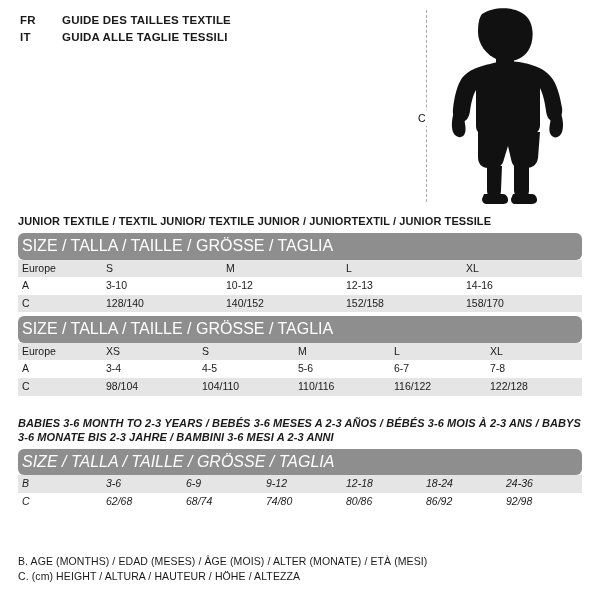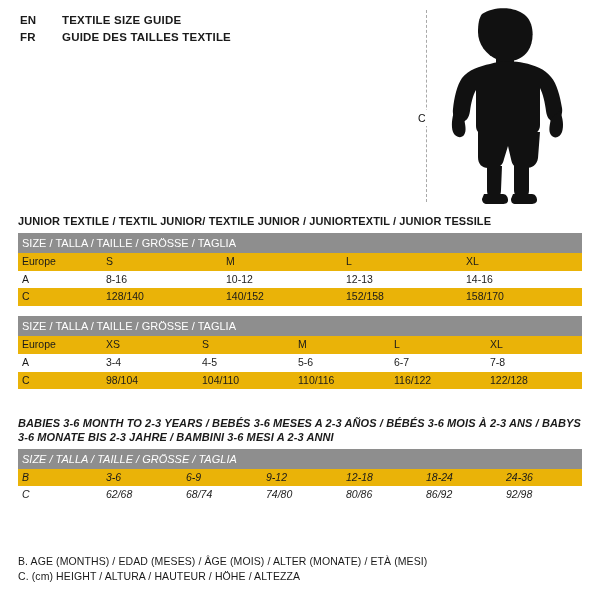--- a/index.html
+++ b/index.html
@@ -104,26 +104,27 @@
     text-align: left;
     padding: 2px 0 2px 4px;
     font-weight: normal;
     line-height: 1.3;
     white-space: nowrap;
   }
   tr.head-row td {
     background: #8e8e8e;
     color: #ffffff;
     font-weight: normal;
-    font-size: 11px;
+    font-size: 16px;
     padding-top: 3px;
     padding-bottom: 3px;
+    border-radius: 6px;
   }
   tr.band td {
-    background: #eab308;
+    background: #e5e5e5;
   }
   tr.plain td {
     background: #ffffff;
   }
   .col-label {
     width: 84px;
   }
 
   
   .legend {
@@ -138,26 +139,26 @@
     letter-spacing: 0.1px;
   }
 </style>
 </head>
 <body>
 
 <div class="page">
 
   <div class="lang-block">
     <div class="lang-row">
-      <span class="lang-code">EN</span>
-      <span class="lang-text">TEXTILE SIZE GUIDE</span>
+      <span class="lang-code">FR</span>
+      <span class="lang-text">GUIDE DES TAILLES TEXTILE</span>
     </div>
     <div class="lang-row">
-      <span class="lang-code">FR</span>
-      <span class="lang-text">GUIDE DES TAILLES TEXTILE</span>
+      <span class="lang-code">IT</span>
+      <span class="lang-text">GUIDA ALLE TAGLIE TESSILI</span>
     </div>
   </div>
 
   <div class="figure-wrap">
     <div class="dash-line"></div>
     <span class="c-label">C</span>
     <svg class="kid" width="130" height="198" viewBox="0 0 130 198">
       <g fill="#111111">
 
         <path d="M42 6 C54 -2 76 -2 86 8 C95 17 94 34 88 43 C82 52 68 56 58 52 C46 47 38 36 38 24 C38 16 39 10 42 6 Z"></path>
@@ -198,21 +199,21 @@
         </tr>
         <tr class="band">
           <td>Europe</td>
           <td>S</td>
           <td>M</td>
           <td>L</td>
           <td>XL</td>
         </tr>
         <tr class="plain">
           <td>A</td>
-          <td>8-16</td>
+          <td>3-10</td>
           <td>10-12</td>
           <td>12-13</td>
           <td>14-16</td>
         </tr>
         <tr class="band">
           <td>C</td>
           <td>128/140</td>
           <td>140/152</td>
           <td>152/158</td>
           <td>158/170</td>

